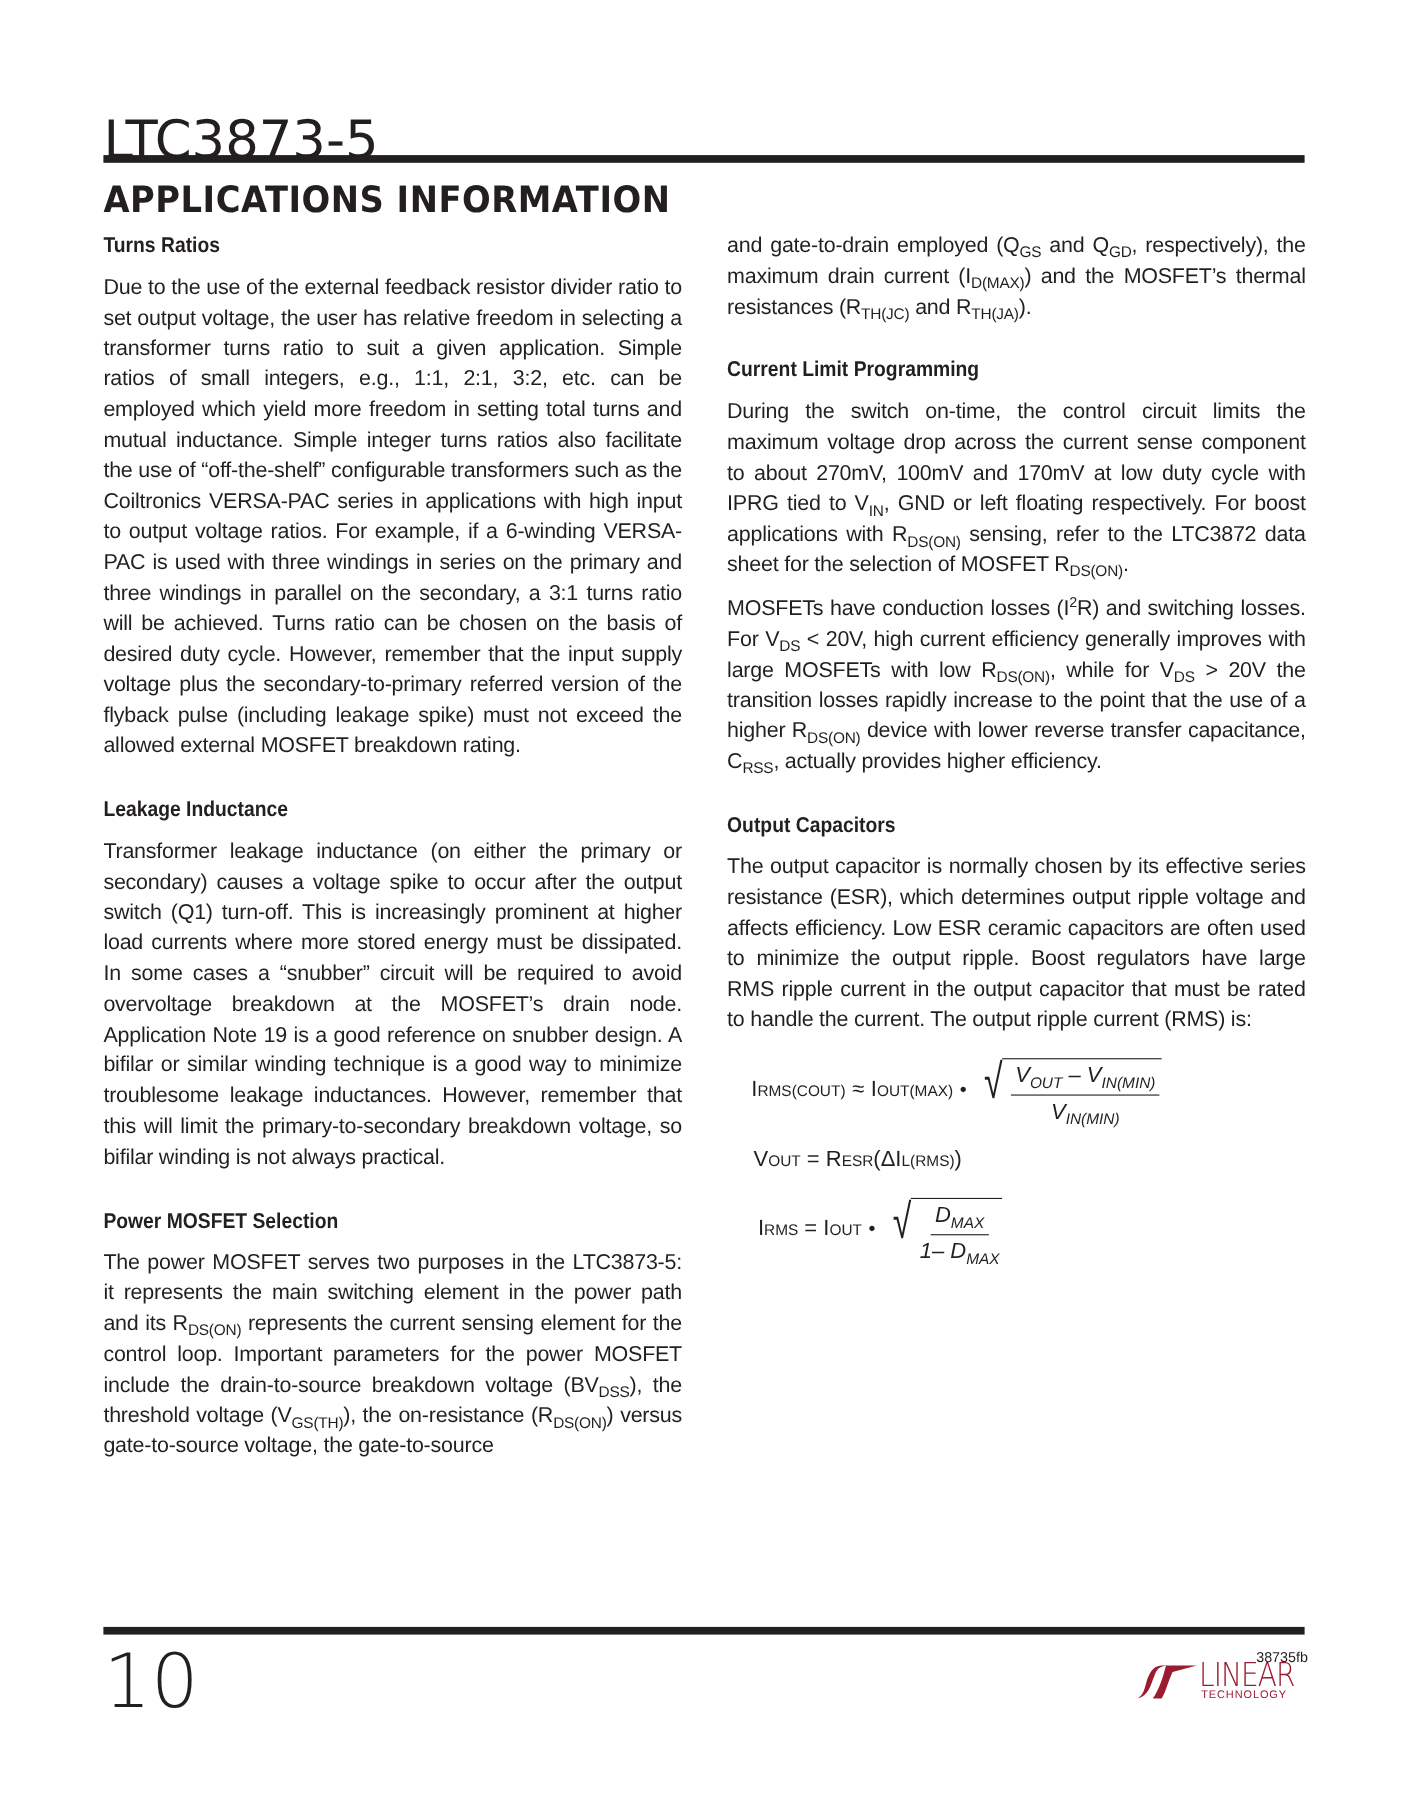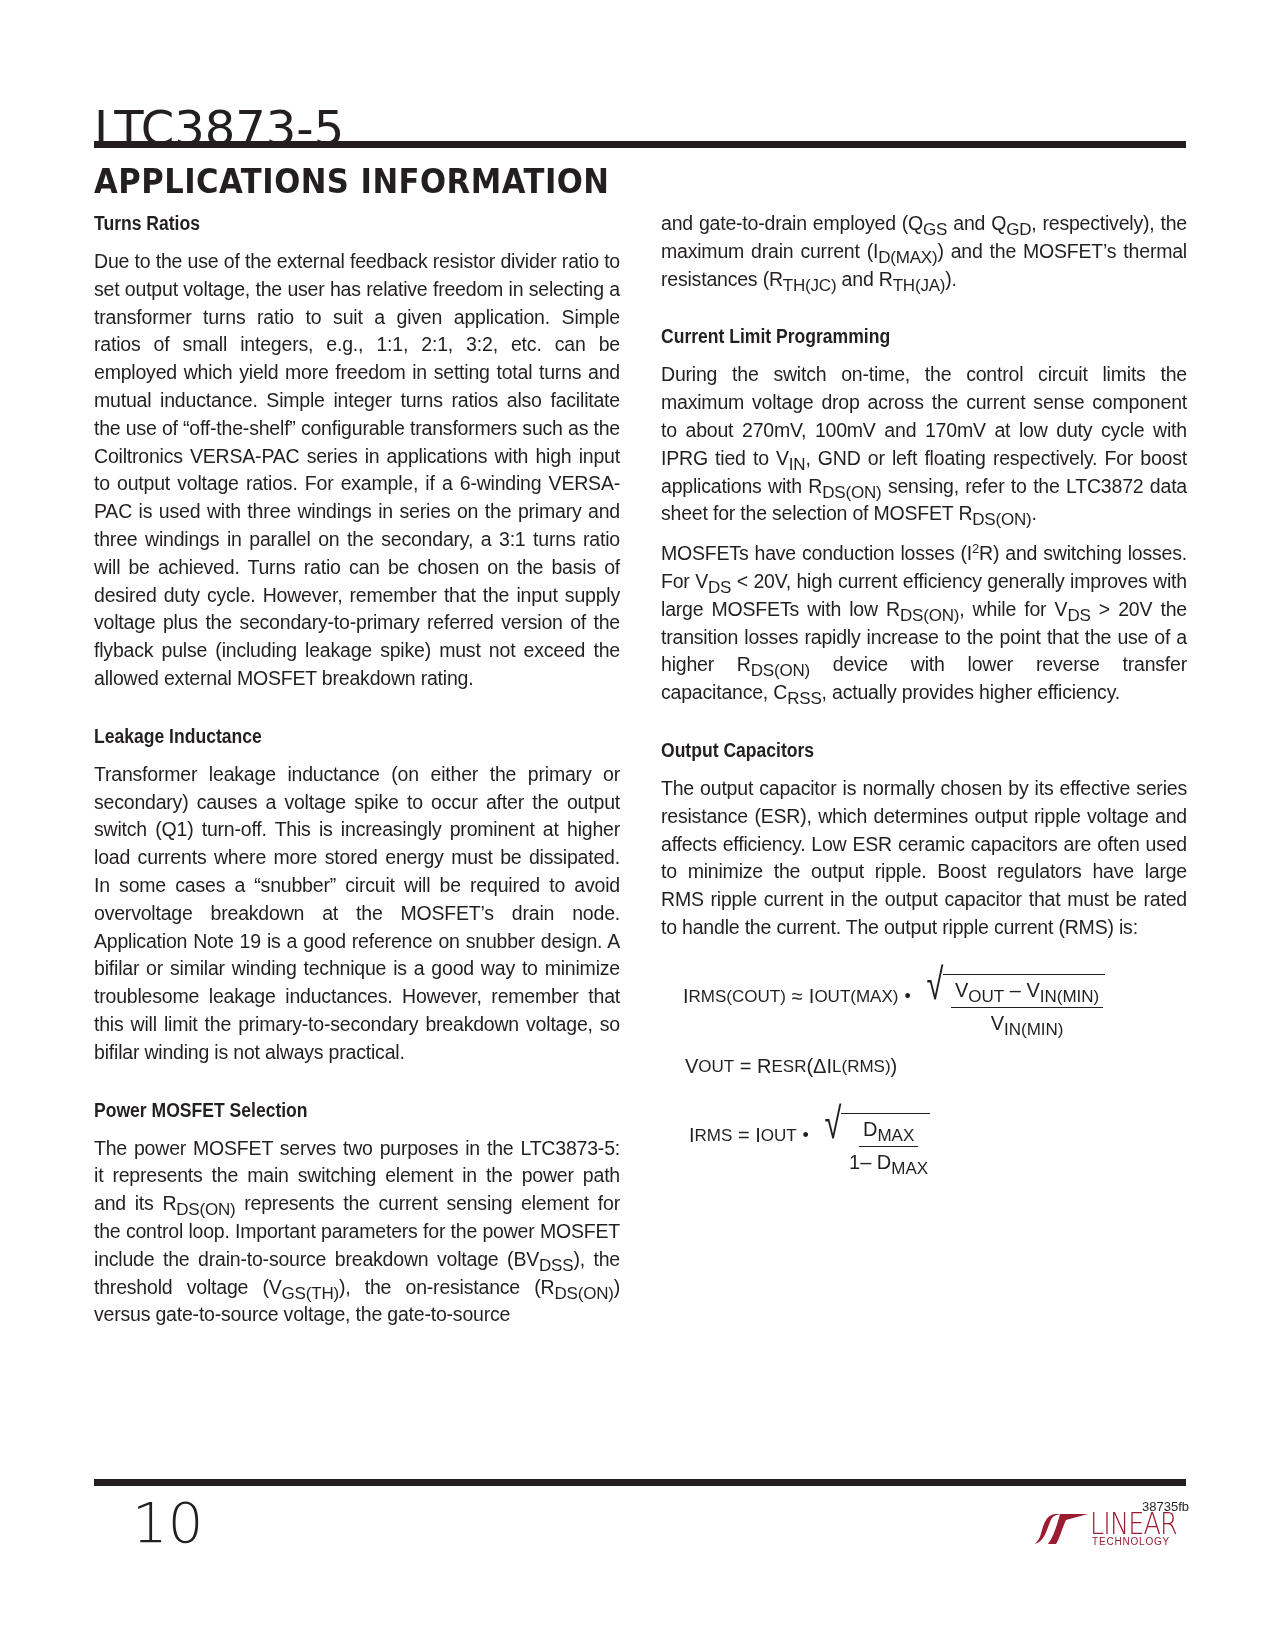--- a/index.html
+++ b/index.html
@@ -11,37 +11,37 @@
   .section-title { position: absolute; left: 94px; top: 162px; font-size: 33px; font-weight: 900;
                    font-family: "DejaVu Sans", sans-serif; letter-spacing: 0.5px; transform: scaleX(0.93);
                    transform-origin: left; }
   .col { position: absolute; top: 210px; width: 526px; font-size: 19.5px; line-height: 27.8px; }
   .col-left { left: 94px; }
   .col-right { left: 661px; }
   .col h3 { font-size: 19.5px; font-weight: bold; margin: 0 0 12px 0; line-height: 26px;
             transform: scaleX(0.9); transform-origin: left; white-space: nowrap; }
   .col p { margin: 0 0 12px 0; text-align: justify; letter-spacing: -0.2px; }
   .col p.gap { margin-bottom: 30px; }
-  sub { font-size: 17px; vertical-align: -5px; line-height: 0; }
+  sub { font-size: 14px; vertical-align: -5px; line-height: 0; }
   sup { font-size: 13px; vertical-align: 7px; line-height: 0; }
   .eq { display: flex; align-items: center; font-size: 20px; margin: 14px 0 16px 0; }
   .eq1 { padding-left: 22px; }
   .eq2 { padding-left: 24px; margin: 6px 0 10px 0; }
   .eq3 { padding-left: 28px; }
   .radical { display: inline-flex; align-items: stretch; margin-left: 6px; }
   .radical .sign { font-size: 44px; line-height: 56px; transform: scaleX(0.7); margin-right: -4px; }
-  .radical .under { border-top: 1.5px solid #231f20; padding: 2px 2px 0 8px; margin-top: 18px; }
+  .radical .under { border-top: 1.5px solid #231f20; padding: 2px 2px 0 8px; margin-top: 6px; font-style: italic; }
   .frac { display: inline-flex; flex-direction: column; align-items: center; }
   .frac .num { border-bottom: 1.5px solid #231f20; padding: 0 4px 2px 4px; }
   .frac .den { padding-top: 2px; text-align: right; }
   .bullet { margin: 0 6px; font-size: 18px; }
   .doc-code { position: absolute; right: 86px; top: 1458px; font-size: 13px; color: #231f20; margin-top: 41px; }
   .bottom-rule { position: absolute; left: 94px; top: 1479px; width: 1092px; height: 7px; background: #231f20; }
-  .page-num { position: absolute; left: 94px; top: 1490px; font-size: 56px; font-weight: 300;
-              font-family: "DejaVu Sans", sans-serif; margin-left: 38px; }
+  .page-num { position: absolute; left: 94px; top: 1490px; font-size: 68px; font-weight: 300;
+              font-family: "DejaVu Sans", sans-serif; }
   .logo { position: absolute; left: 1030px; top: 1508px; width: 160px; height: 40px; }
   .logo-word { position: absolute; left: 60px; top: -2px; font-size: 30px; color: #9b1b30; font-weight: 300;
                font-family: "DejaVu Sans", sans-serif; letter-spacing: -1px; transform: scaleX(0.85); transform-origin: left;}
   .logo-sub { position: absolute; left: 62px; top: 28px; font-size: 10px; color: #9b1b30; letter-spacing: 0.8px; }
 </style>
 </head>
 <body>
 
 <div class="part-title">LTC3873-5</div>
 <div class="top-rule"></div>

